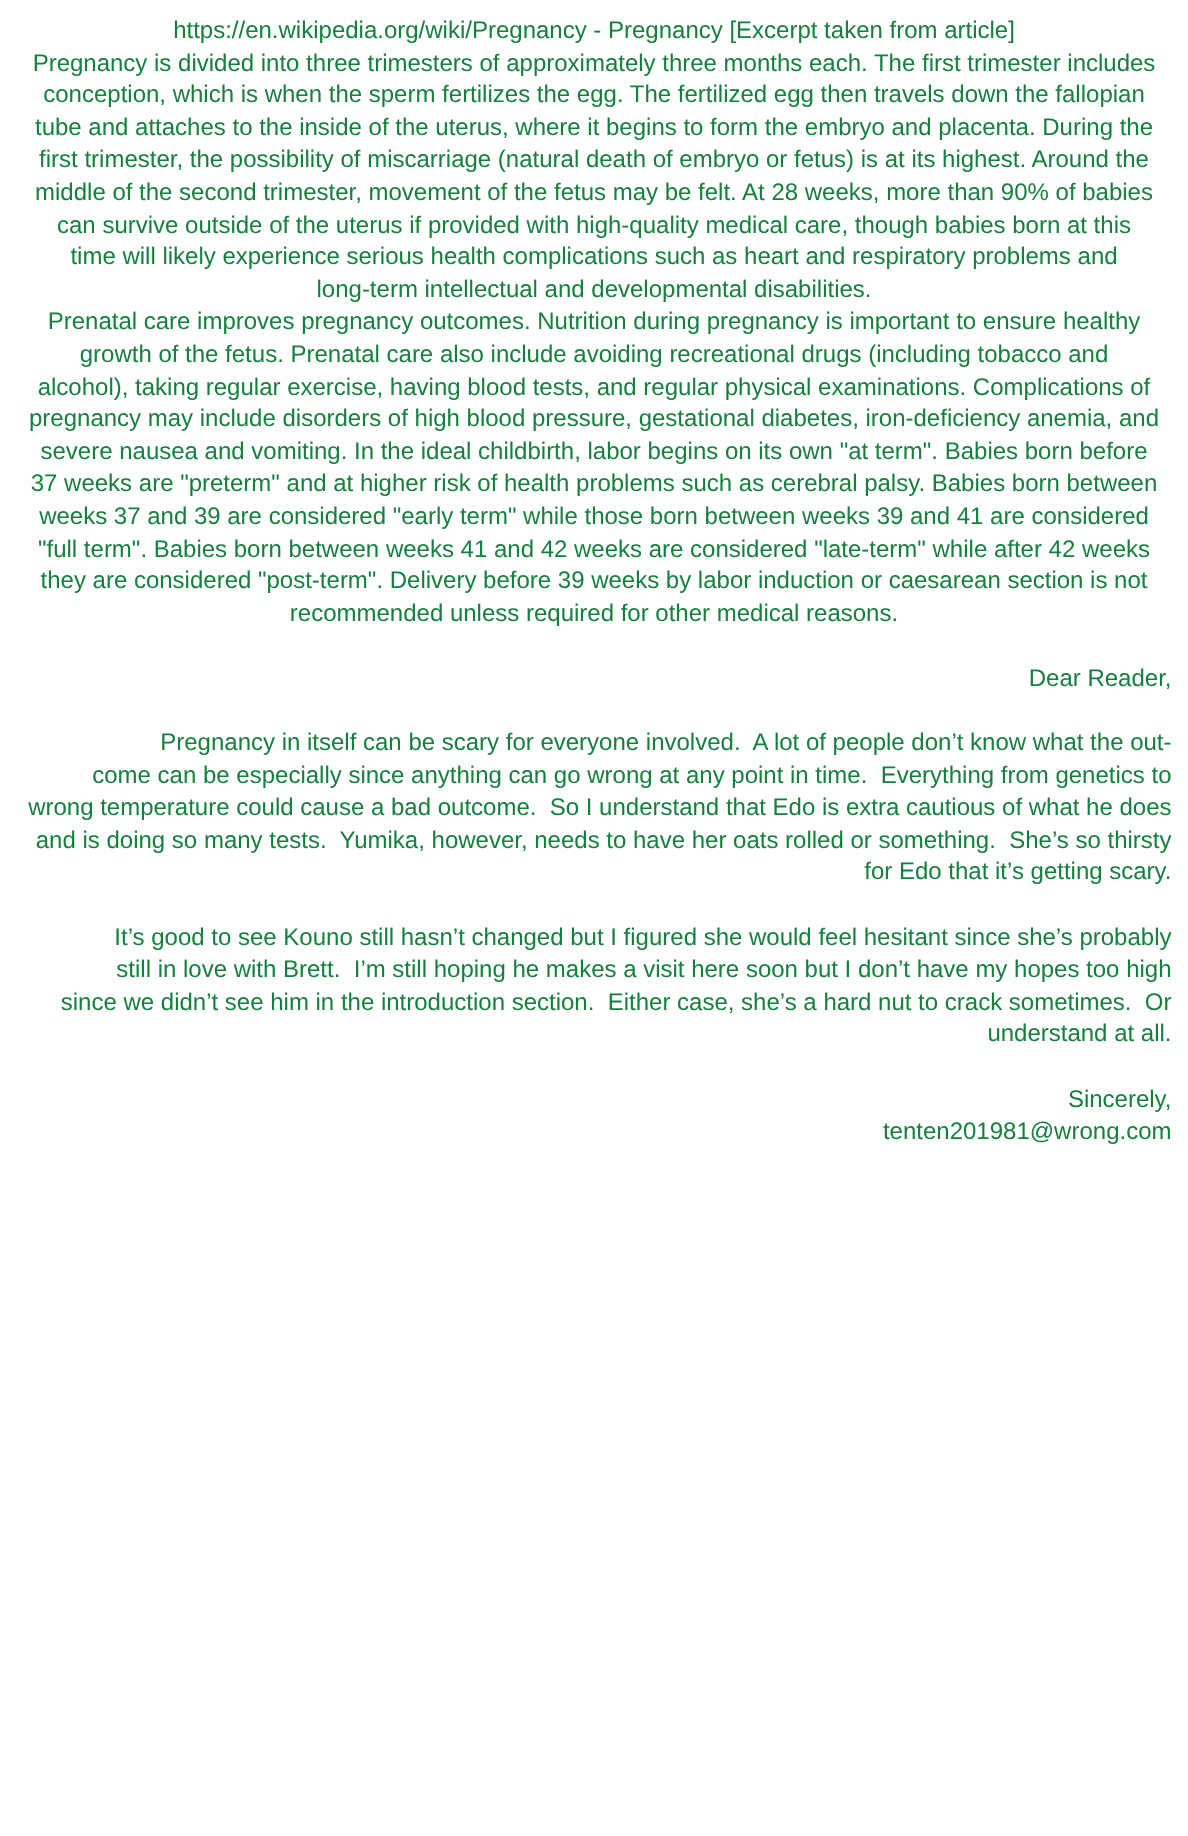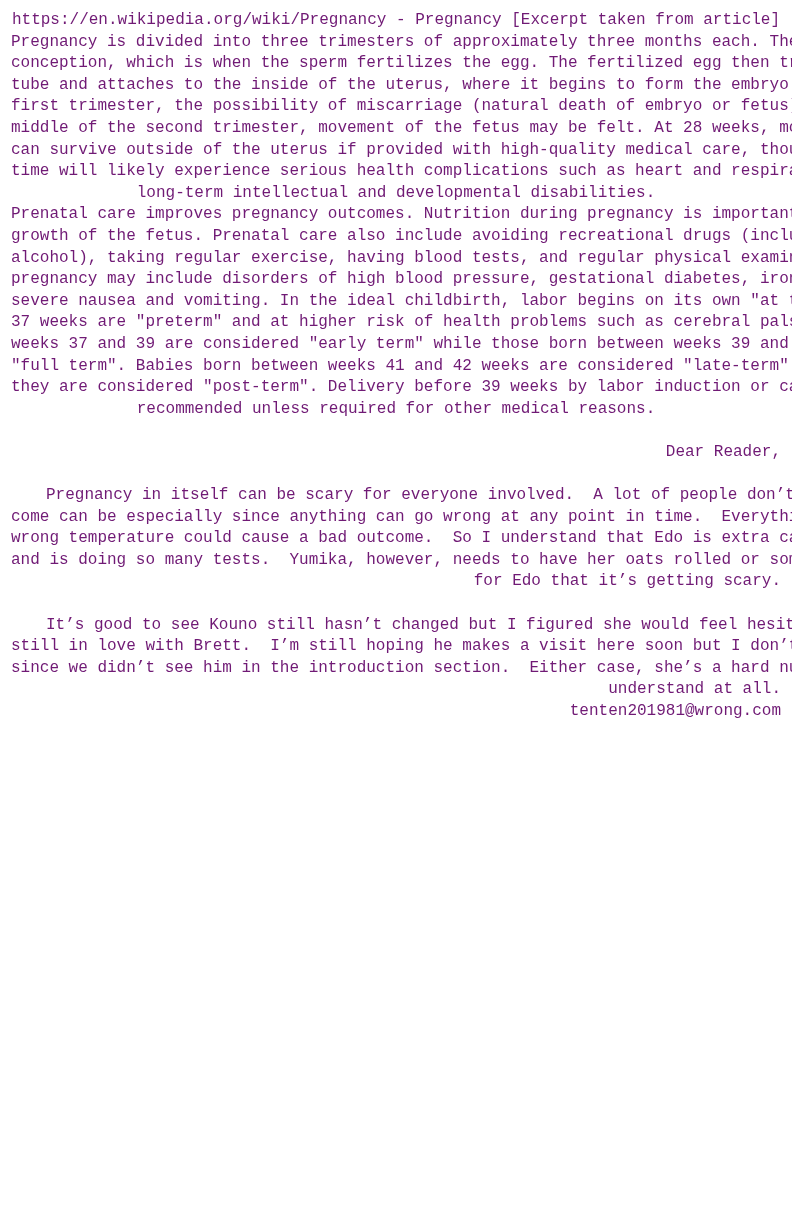--- a/index.html
+++ b/index.html
@@ -9,24 +9,24 @@
   }
   body {
     width: 792px;
     min-height: 1224px;
   }
   .page {
     box-sizing: border-box;
     width: 792px;
     min-height: 1224px;
     padding: 10px 11px 0 11px;
-    font-family: Liberation Mono, monospace;
+    font-family: Liberation Sans, sans-serif;
     font-size: 16px;
     line-height: 21.6px;
-    color: #701a75;
+    color: #15803d;
     background: #ffffff;
   }
   .block {
     white-space: pre;      
     margin: 0;
   }
   .center { text-align: center; }
   .left   { text-align: right; }
   .indent { text-indent: 35px; }
   .gap    { margin-top: 21.6px; } 
@@ -65,17 +65,18 @@
 wrong temperature could cause a bad outcome.  So I understand that Edo is extra cautious of what he does
 and is doing so many tests.  Yumika, however, needs to have her oats rolled or something.  She’s so thirsty
 for Edo that it’s getting scary.</div>
 
   <div class="block left gap indent">It’s good to see Kouno still hasn’t changed but I figured she would feel hesitant since she’s probably
 still in love with Brett.  I’m still hoping he makes a visit here soon but I don’t have my hopes too high
 since we didn’t see him in the introduction section.  Either case, she’s a hard nut to crack sometimes.  Or
 understand at all.</div>
 
 
+  <div class="block left gap">Sincerely,</div>
 
 
   <div class="block left">tenten201981@wrong.com</div>
 
 </div>
 
 </body></html>

